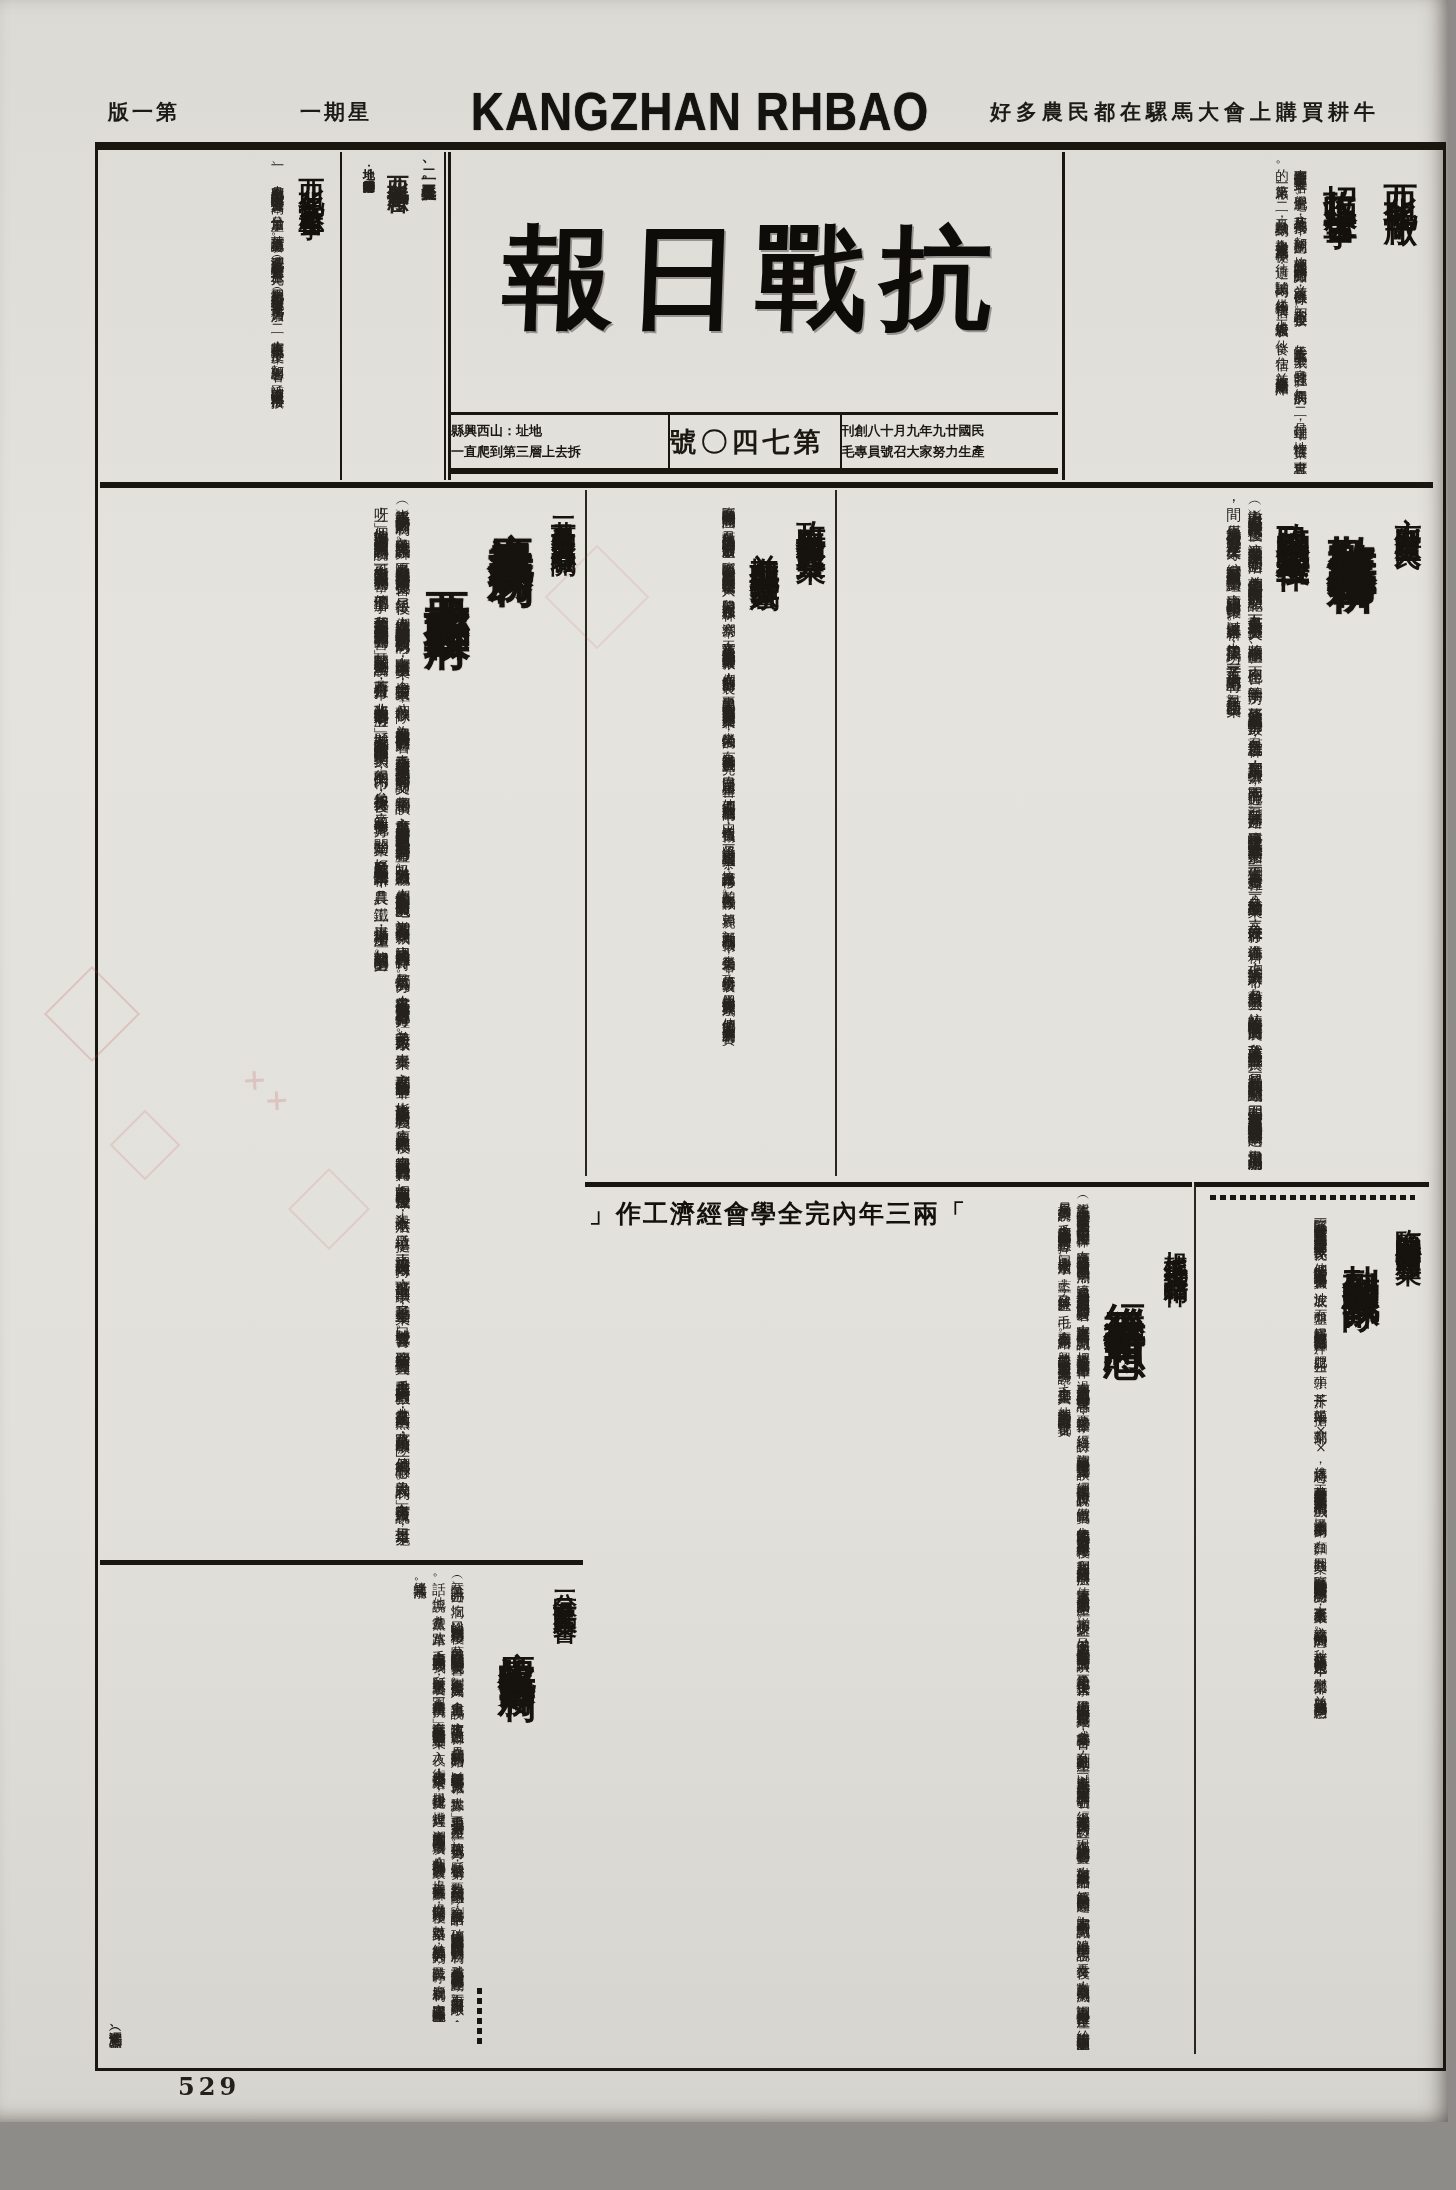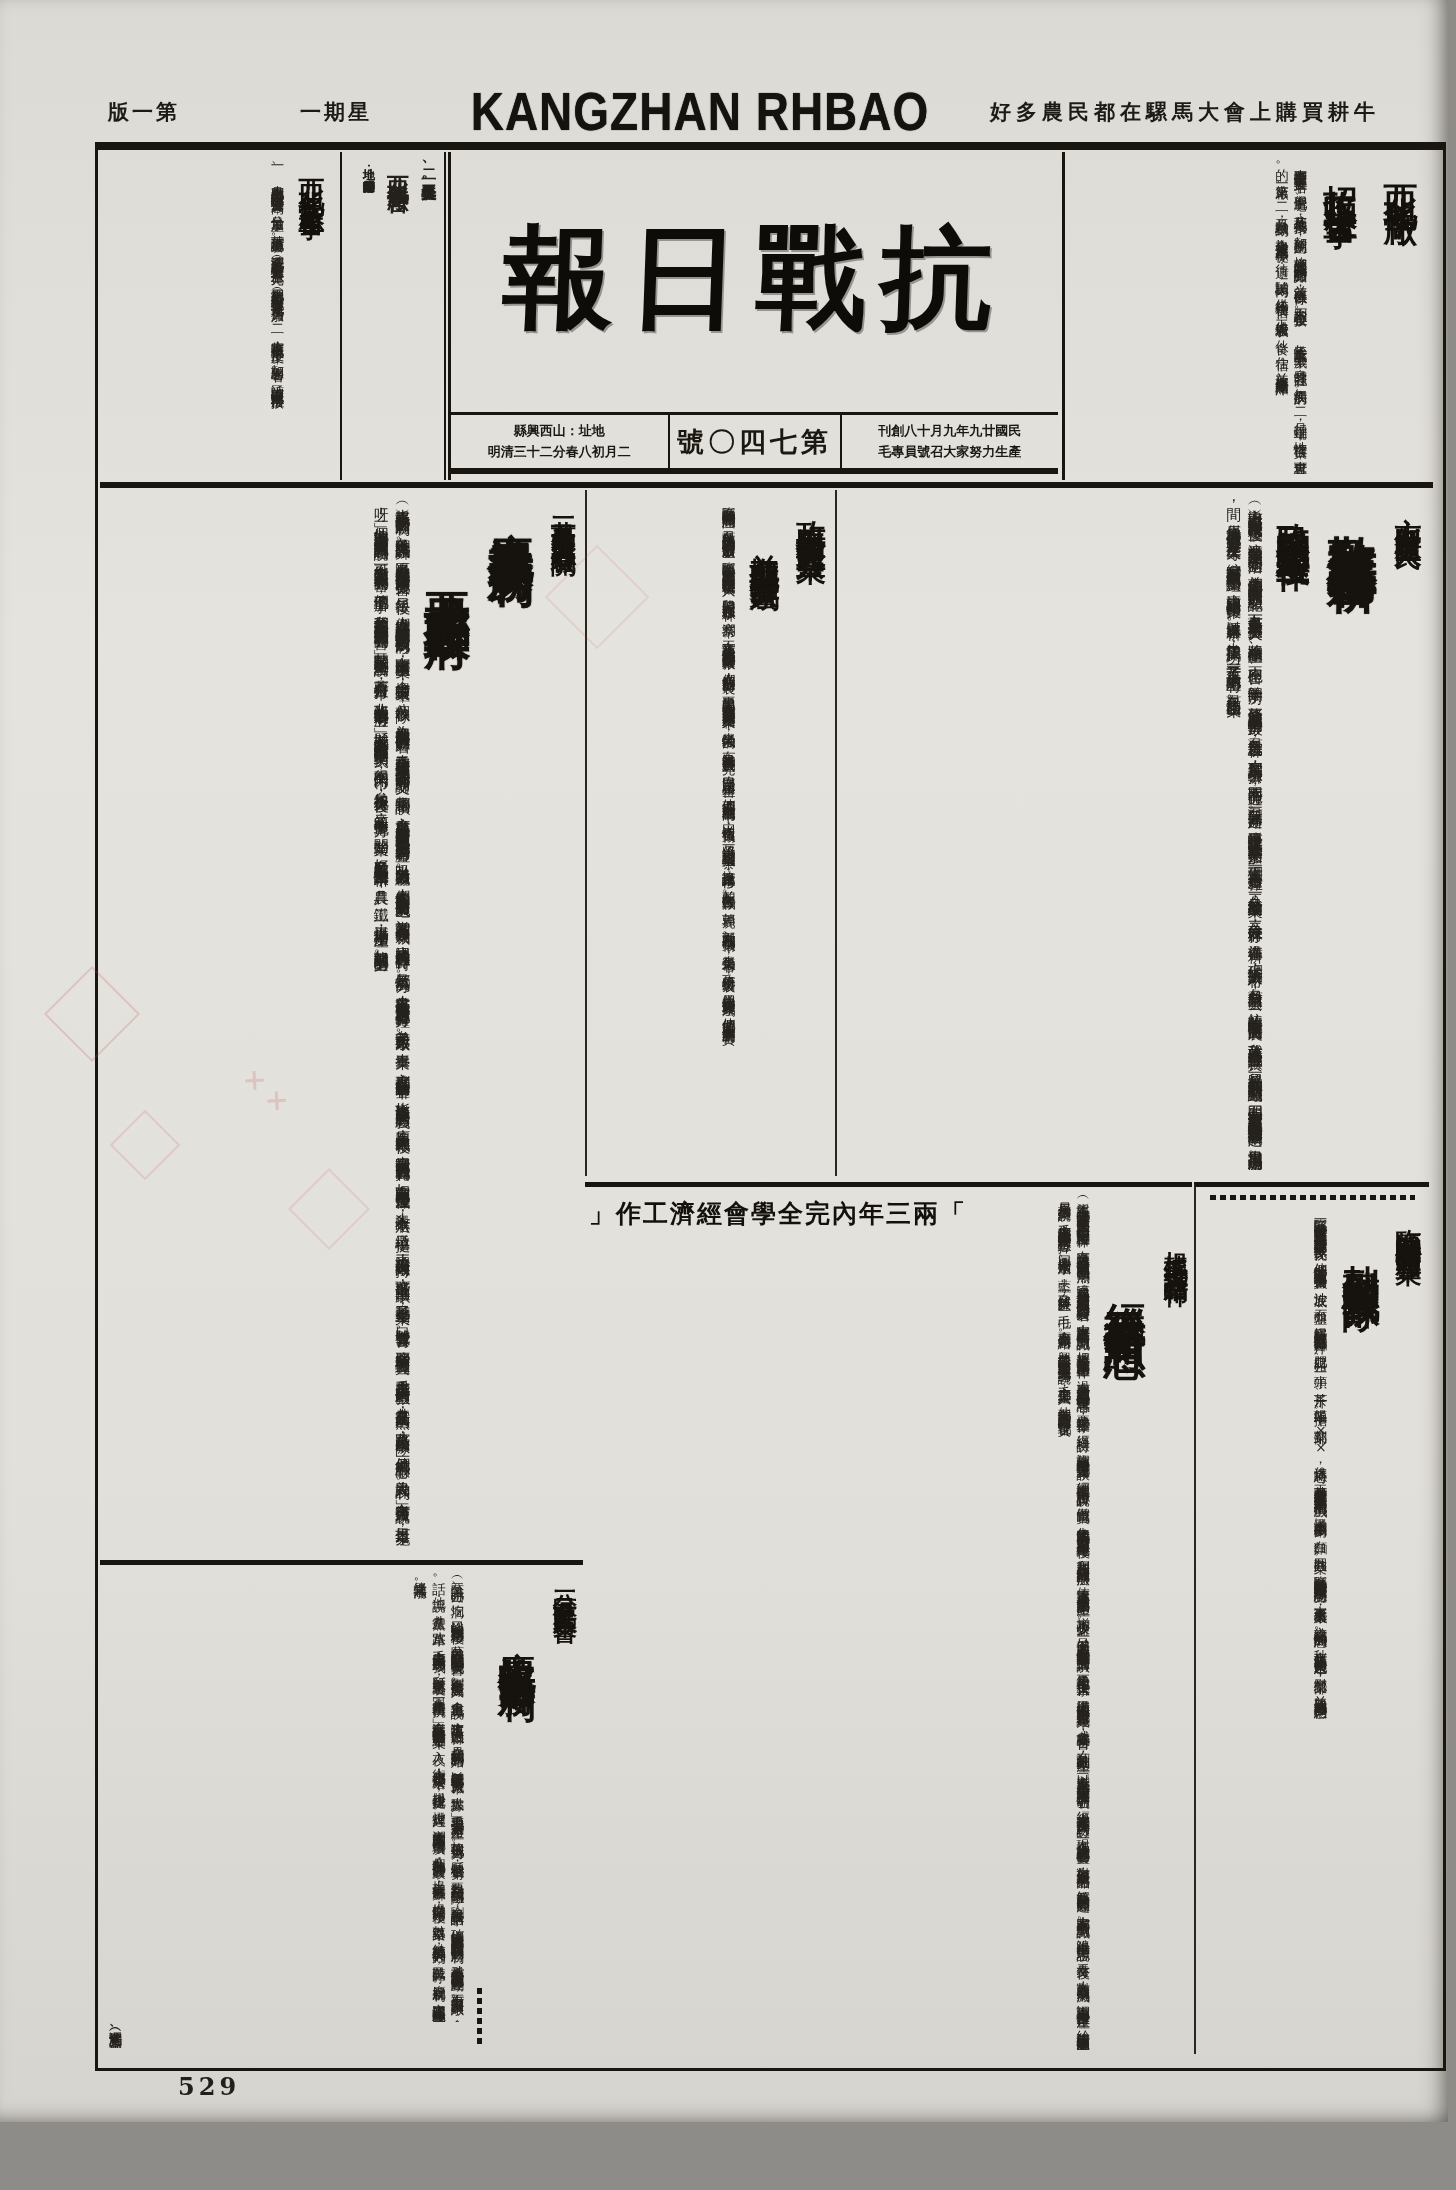--- a/index.html
+++ b/index.html
@@ -31,21 +31,21 @@
   .topband{position:absolute;left:2px;top:2px;width:1333px;height:330px;border-bottom:6px solid #19160f;}
   .ad{position:absolute;top:0;height:328px;display:flex;flex-direction:row-reverse;gap:8px;padding:6px;box-sizing:border-box;overflow:hidden;}
   .ad-title{writing-mode:vertical-rl;text-orientation:upright;font-weight:800;font-size:34px;letter-spacing:6px;color:#14110c;}
   
   .masthead{position:absolute;left:348px;top:0;width:610px;height:328px;border-left:3px solid #19160f;box-sizing:border-box;}
   .mast-title{position:absolute;left:0;top:0;width:100%;height:252px;display:flex;align-items:center;justify-content:center;
               font-family:"DejaVu Serif",serif;font-weight:900;font-size:112px;letter-spacing:14px;color:#0e0c08;
               transform:skewX(-2deg);text-shadow:2px 2px 0 rgba(14,12,8,.35);}
   .mast-strip{position:absolute;left:0;bottom:6px;width:100%;height:62px;border-top:3px solid #19160f;border-bottom:6px solid #19160f;
               display:flex;flex-direction:row-reverse;align-items:stretch;box-sizing:border-box;}
-  .strip-cell{flex:1;display:flex;flex-direction:column;justify-content:center;align-items:center;gap:3px;
+  .strip-cell{flex:1;display:flex;flex-direction:column;justify-content:center;gap:3px;
               font-size:13px;font-weight:700;color:#1b1812;}
   .strip-cell + .strip-cell{border-right:2px solid #19160f;}
   .issue-cell{flex:0 0 170px;font-size:27px;font-weight:800;letter-spacing:4px;}
   
   .quoteband{height:44px;display:flex;align-items:center;justify-content:center;
              font-size:25px;font-weight:800;letter-spacing:2px;color:#14110c;}
   .squiggle{height:4px;background:repeating-linear-gradient(90deg,#19160f 0 7px,transparent 7px 11px);margin:0 8px 6px 8px;}
   .art4-inner{display:flex;flex-direction:row-reverse;gap:10px;flex:1;overflow:hidden;}
   .colblock{display:flex;flex-direction:column;height:100%;}
   
@@ -80,21 +80,21 @@
       <div class="masthead">
         <div class="mast-title">報日戰抗</div>
         <div class="mast-strip">
           <div class="strip-cell">
             <span>刊創八十月九年九廿國民</span>
             <span>毛專員號召大家努力生產</span>
           </div>
           <div class="strip-cell issue-cell">號〇四七第</div>
           <div class="strip-cell">
             <span>縣興西山：址地</span>
-            <span>明清三十二分春八初月二</span>
+            <span>一直爬到第三層上去拆</span>
           </div>
         </div>
       </div>
 
       <div class="ad" style="left:240px;width:106px;border-left:2px solid #19160f;border-right:2px solid #19160f;gap:6px;">
         <div class="v" style="font-size:15px;font-weight:700;">二、三年後提升工人。</div>
         <div class="v" style="font-size:22px;font-weight:800;letter-spacing:3px;">西北化學廠啓</div>
         <div class="v" style="font-size:12px;font-weight:700;">地址：神府萬戶峪營業部</div>
       </div>
 

